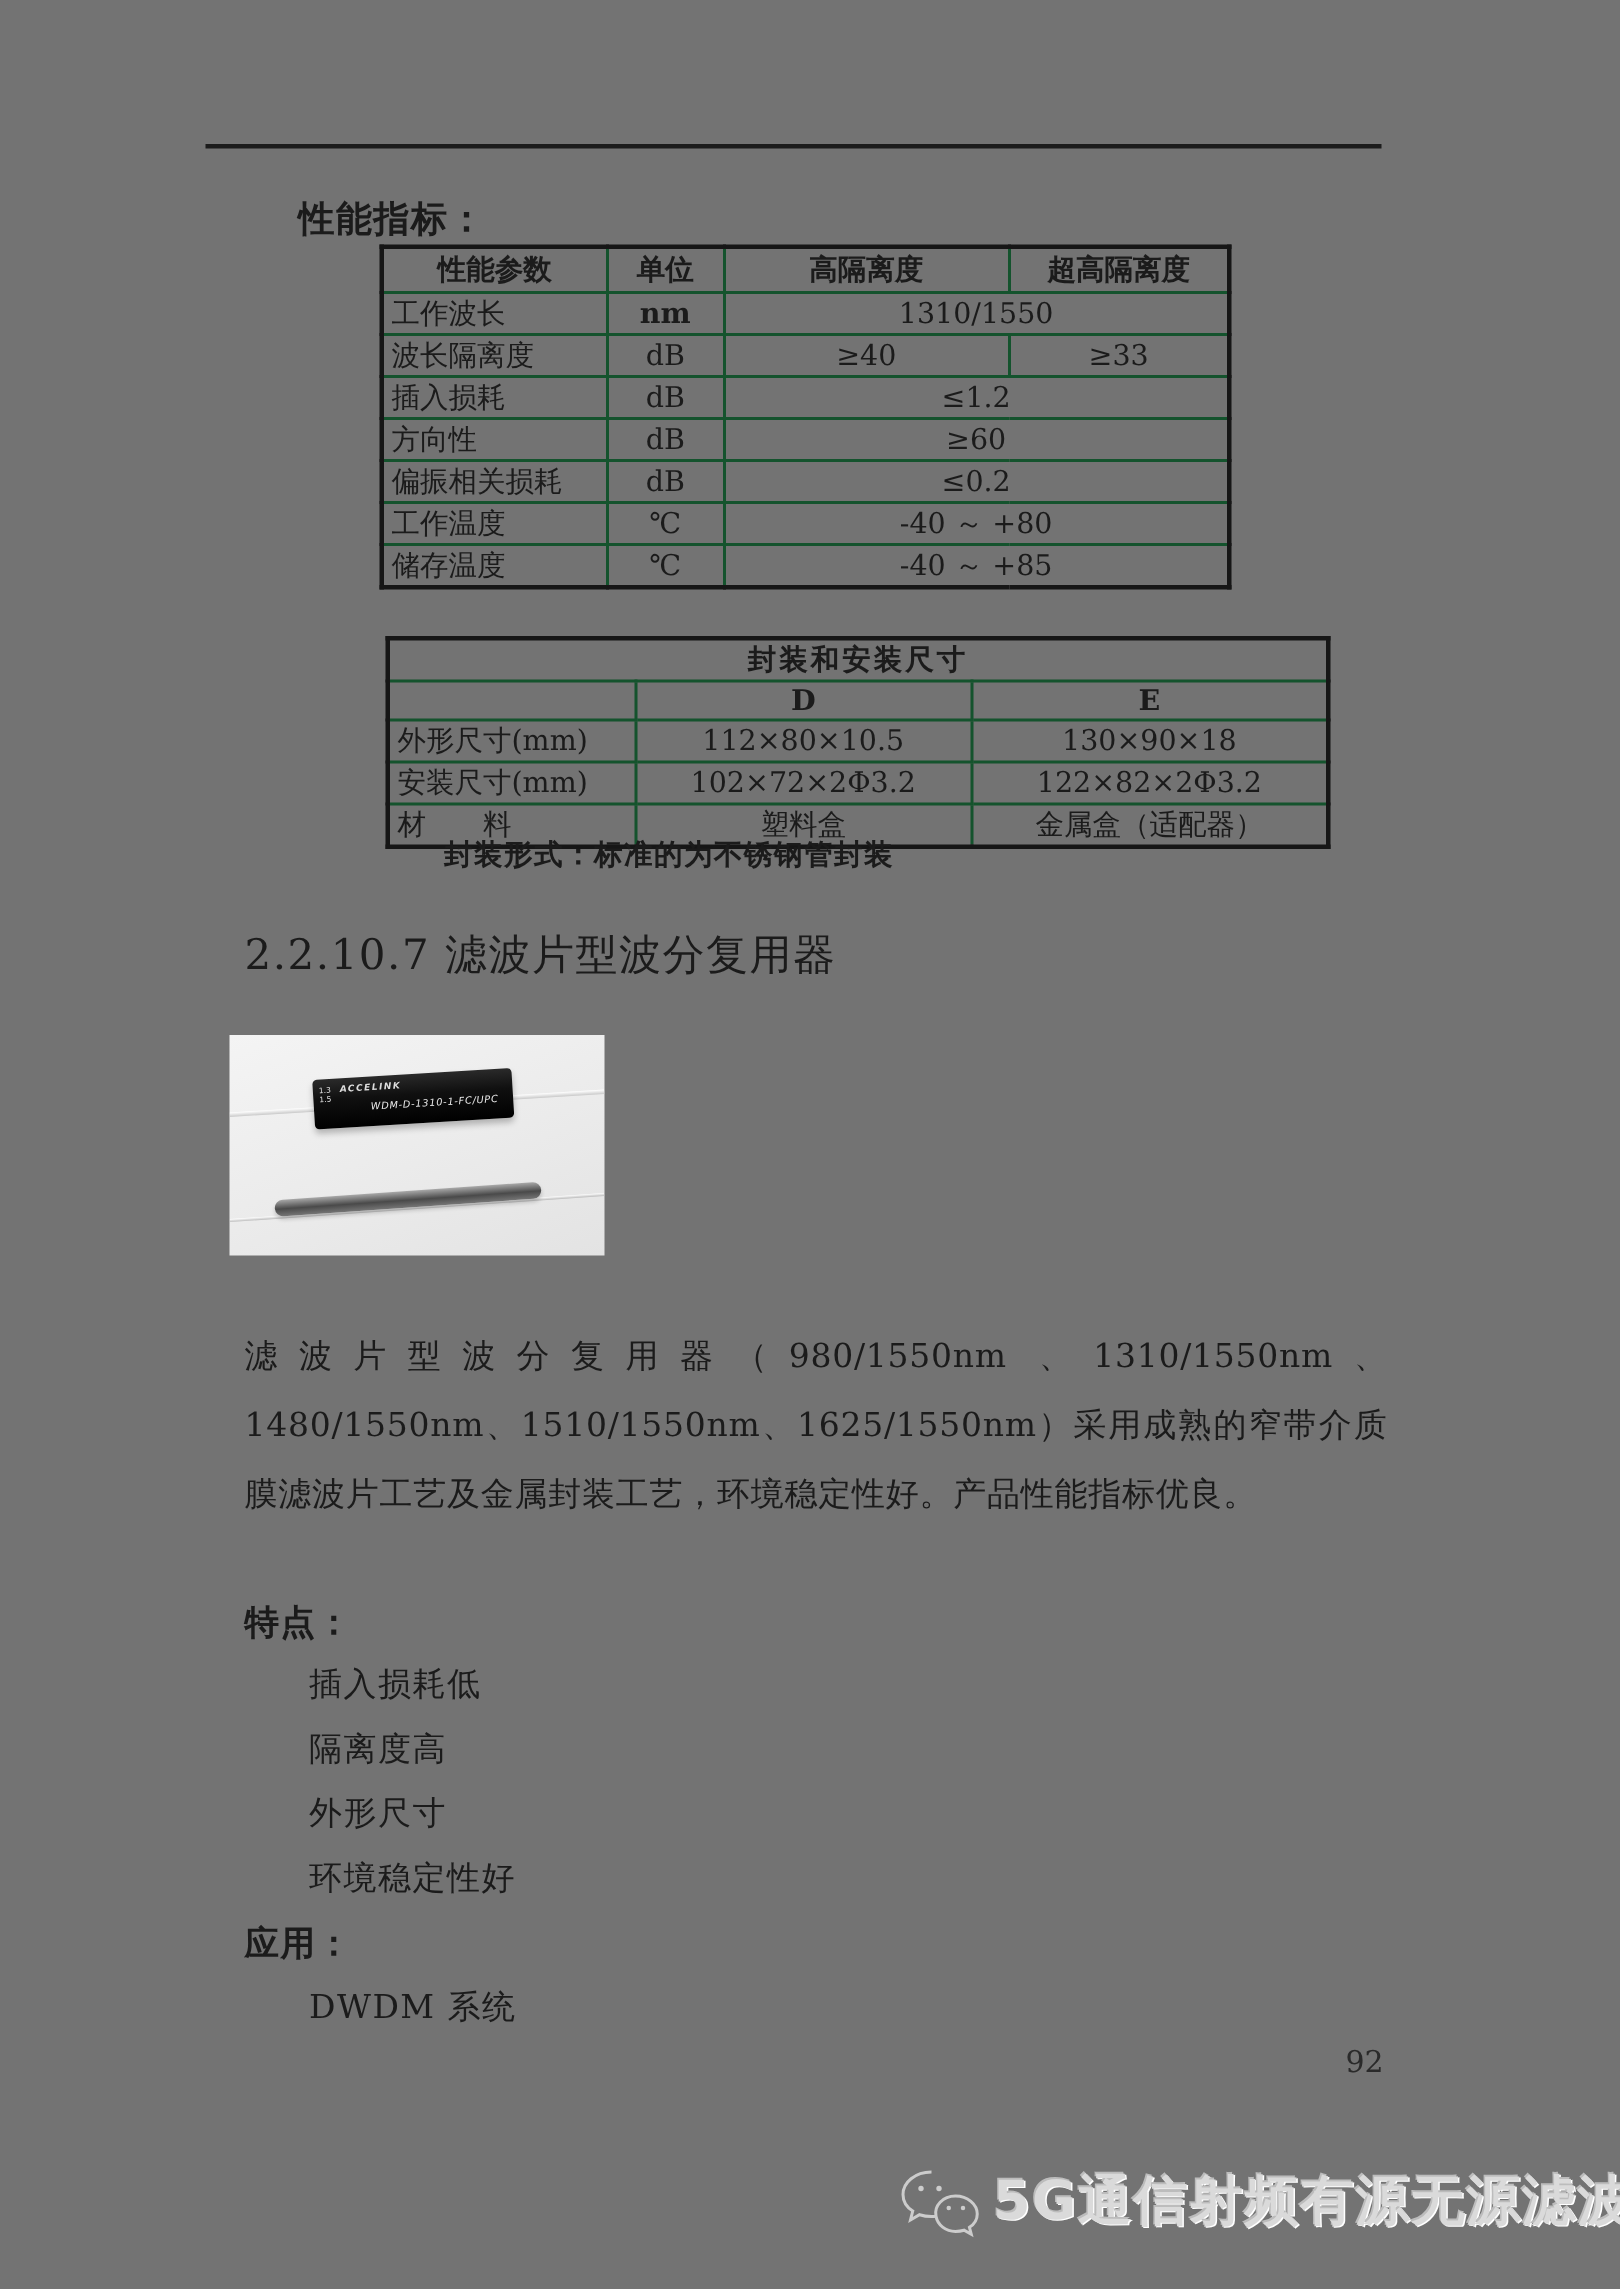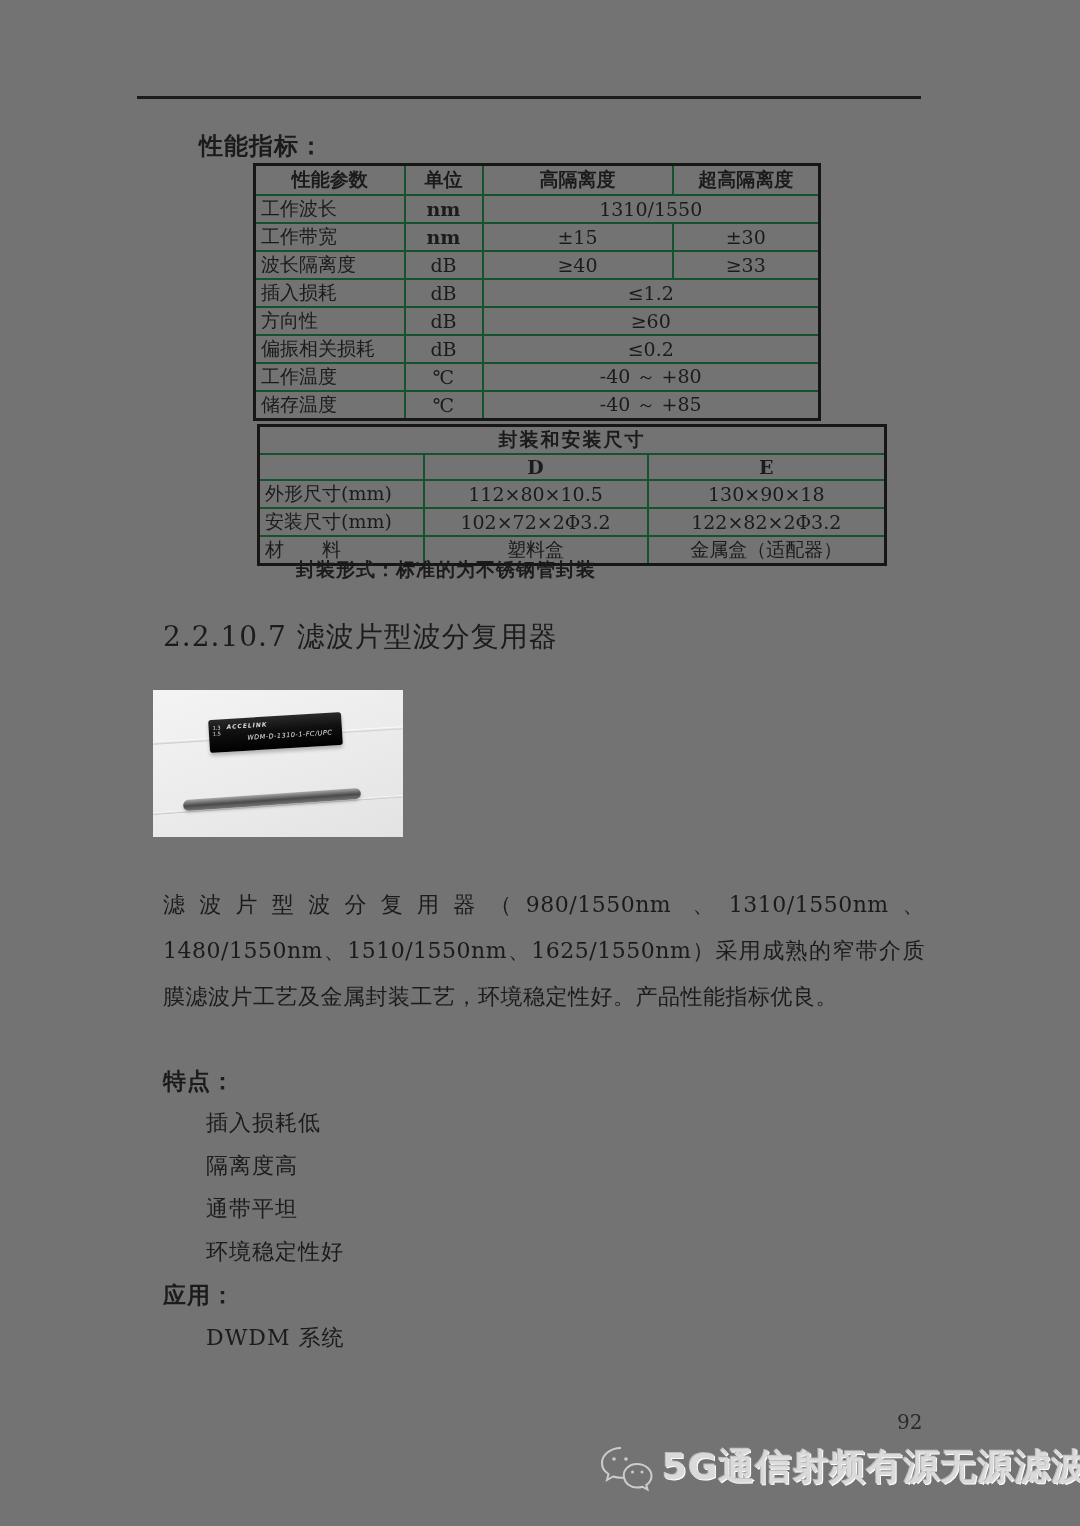--- a/index.html
+++ b/index.html
@@ -113,21 +113,21 @@
   .feat-title { top: 1066px; }
   .app-title  { top: 1280px; }
   .doc-item { position: absolute; left: 206px; font-size: 22px; letter-spacing: 1px; }
   .feat-0 { top: 1108px; }
   .feat-1 { top: 1151px; }
   .feat-2 { top: 1194px; }
   .feat-3 { top: 1237px; }
   .app-0  { top: 1323px; }
 
   .page-number {
-    position: absolute; left: 897px; top: 1410px;
+    position: absolute; left: 897px; top: 1362px;
     font-size: 20px; color: #2a2a2a;
   }
 
   .watermark {
     position: absolute; left: 598px; top: 1442px;
     display: flex; align-items: center; gap: 6px;
   }
   .watermark .wm-text {
     font-family: "DejaVu Sans", "Liberation Sans", sans-serif;
     font-size: 36px; font-weight: bold; letter-spacing: 1px;
@@ -159,26 +159,20 @@
       <th>单位</th>
       <th>高隔离度</th>
       <th>超高隔离度</th>
     </tr>
     <tr>
       <td class="param">工作波长</td>
       <td class="b">nm</td>
       <td colspan="2">1310/1550</td>
     </tr>
     <tr>
-      <td class="param">工作带宽</td>
-      <td class="b">nm</td>
-      <td>±15</td>
-      <td>±30</td>
-    </tr>
-    <tr>
       <td class="param">波长隔离度</td>
       <td>dB</td>
       <td>≥40</td>
       <td>≥33</td>
     </tr>
     <tr>
       <td class="param">插入损耗</td>
       <td>dB</td>
       <td colspan="2">≤1.2</td>
     </tr>
@@ -254,21 +248,21 @@
     </div>
     <div class="fiber2"></div>
     <div class="device-tube"></div>
   </div>
 
   <div class="description">滤波片型波分复用器（980/1550nm 、1310/1550nm、1480/1550nm、1510/1550nm、1625/1550nm）采用成熟的窄带介质膜滤波片工艺及金属封装工艺，环境稳定性好。产品性能指标优良。</div>
 
   <div class="block-title feat-title">特点：</div>
   <div class="doc-item feat-0">插入损耗低</div>
   <div class="doc-item feat-1">隔离度高</div>
-  <div class="doc-item feat-2">通带平坦</div>
+  <div class="doc-item feat-2">外形尺寸</div>
   <div class="doc-item feat-3">环境稳定性好</div>
 
   <div class="block-title app-title">应用：</div>
   <div class="doc-item app-0">DWDM 系统</div>
 
   <div class="page-number">92</div>
 
   <div class="watermark">
     <svg class="wm-icon" width="58" height="50" viewBox="0 0 58 50">
       <g fill="none" stroke="#cccccc" stroke-width="2">

